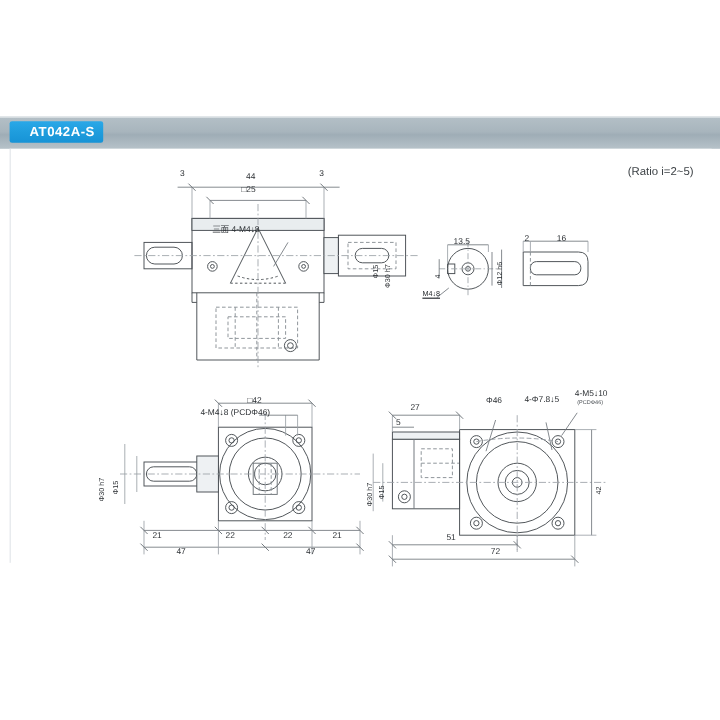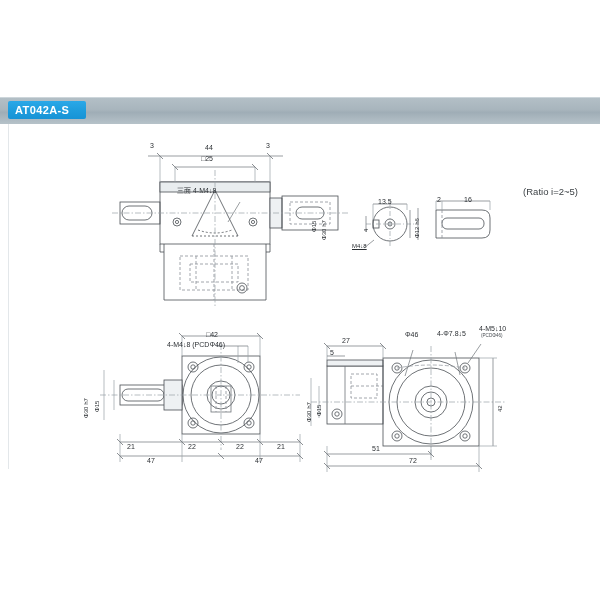--- a/index.html
+++ b/index.html
@@ -13,29 +13,29 @@
   
   .headerbar{
     position:absolute;left:0;top:97px;width:600px;height:26px;
     background:linear-gradient(to bottom,#b3bfc6 0%,#a8b5bd 45%,#9fadb6 55%,#b6c2c9 100%);
     border-top:1px solid #cdd6db;
   }
   .badge{
     position:absolute;left:8px;top:101px;height:18px;min-width:78px;
     background:linear-gradient(to bottom,#2aa8e8 0%,#1f9ddd 50%,#1793d6 100%);
     border-radius:2px;color:#ffffff;font-size:11px;font-weight:bold;
-    letter-spacing:.4px;line-height:18px;text-align:left;padding:0 7px;
+    letter-spacing:.4px;line-height:18px;text-align:right;padding:0 7px;
     box-sizing:border-box;
   }
   .sheet{
     position:absolute;left:8px;top:124px;width:584px;height:345px;
     background:#ffffff;border-left:1px solid #e3e7ea;
   }
   .ratio{
-    position:absolute;right:22px;top:138px;font-size:9.5px;color:#3d4246;margin-top:48px;
+    position:absolute;right:22px;top:138px;font-size:9.5px;color:#3d4246;
   }
 
   
   .dw{position:absolute;}             
   .txt{position:absolute;font-size:7px;color:#2b2f33;white-space:nowrap;
        font-family:"Liberation Sans",sans-serif;}
   .txt.sm{font-size:6px;}
   .txt.xs{font-size:4.6px;color:#4a4f54;}
   .vtxt{position:absolute;font-size:7px;color:#2b2f33;white-space:nowrap;
         transform-origin:0 0;transform:rotate(-90deg);}

